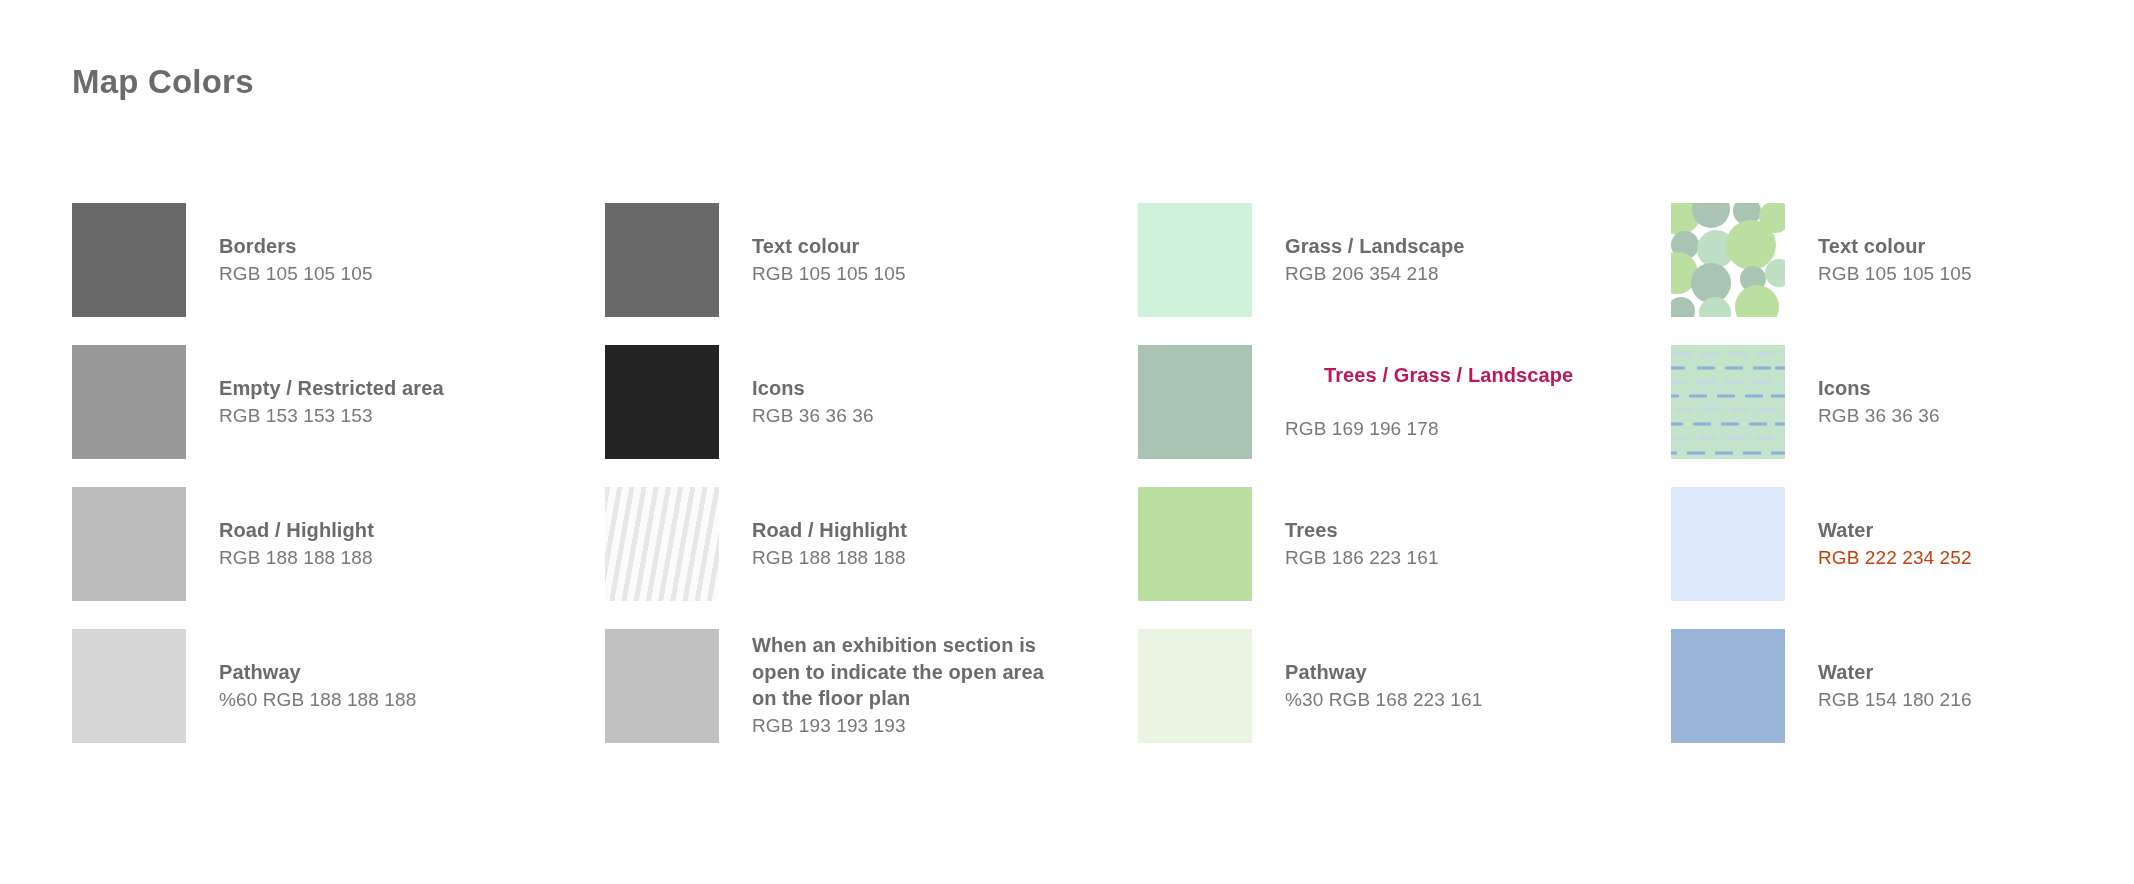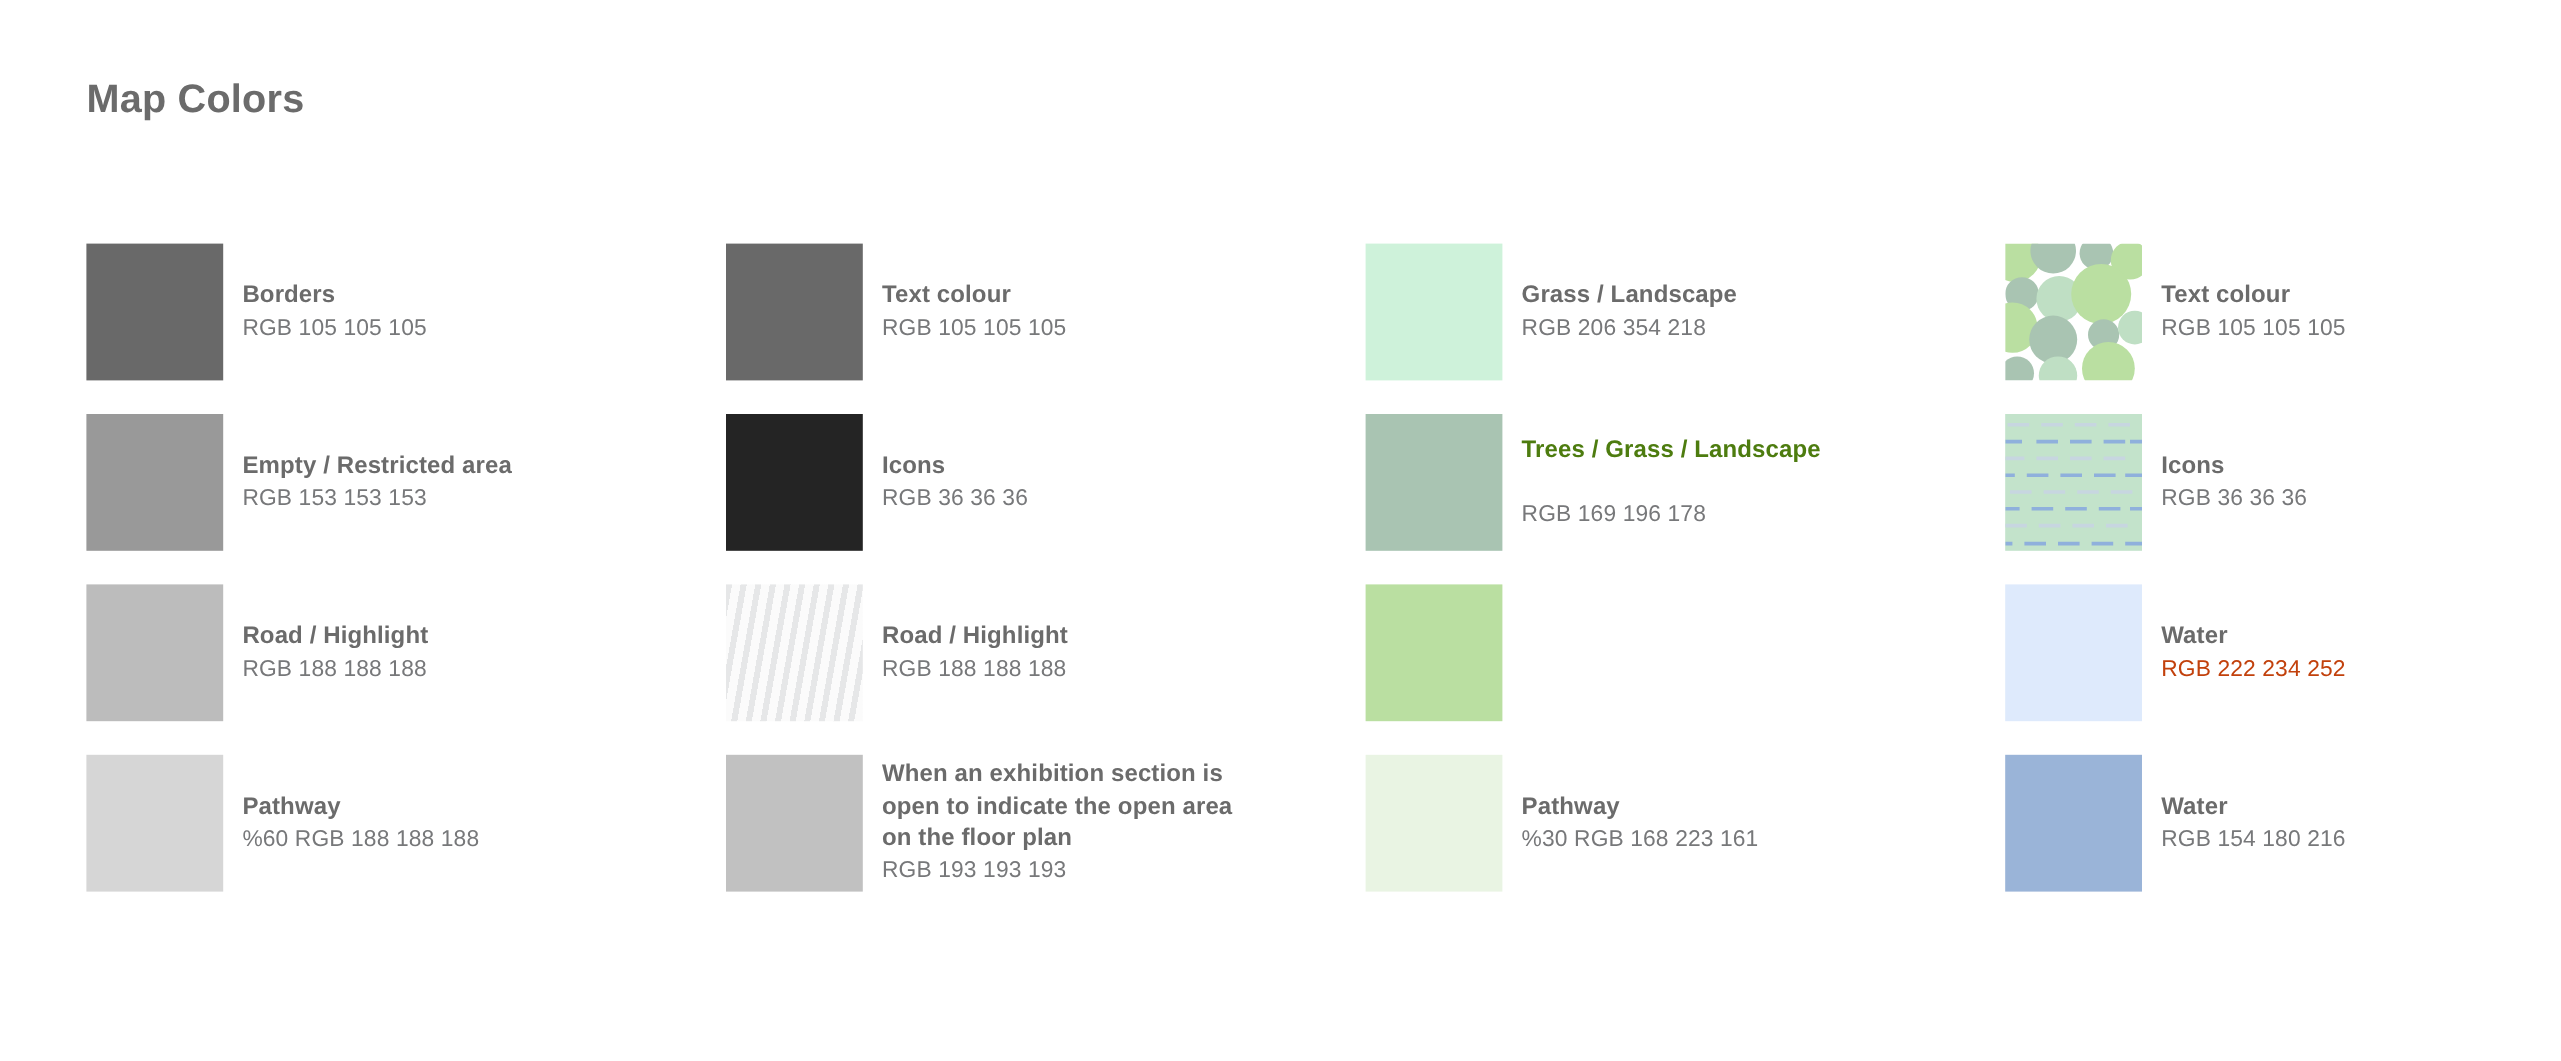--- a/index.html
+++ b/index.html
@@ -43,21 +43,21 @@
     display: grid;
     grid-template-columns: repeat(4, 533px);
     grid-auto-rows: 142px;
     column-gap: 0px;
     row-gap: 0px;
   }
 
   .swatch-row {
     display: flex;
     align-items: flex-start;
-    gap: 16px;
+    gap: 33px;
   }
 
   .swatch {
     width: 114px;
     height: 114px;
     flex: 0 0 114px;
     position: relative;
     overflow: hidden;
     background: transparent;
   }
@@ -184,21 +184,21 @@
       <div class="swatch" style="background-color: rgb(36, 36, 36);"></div>
       <div class="swatch-text">
         <div class="swatch-label" style="color: rgb(107, 107, 107);">Icons</div>
         <div class="swatch-value" style="color: rgb(119, 120, 122);">RGB 36 36 36</div>
       </div>
     </div>
 
     <div class="swatch-row">
       <div class="swatch" style="background-color: rgb(169, 196, 178);"></div>
       <div class="swatch-text">
-        <div class="swatch-label" style="color: #4d7c0f;">Trees / Grass / Landscape</div>
+        <div class="swatch-label" style="color: #be185d; margin-left: 39px;">Trees / Grass / Landscape</div>
         <div class="swatch-value" style="color: rgb(119, 120, 122); margin-top: 28px;">RGB 169 196 178</div>
       </div>
     </div>
 
     <div class="swatch-row">
       <div class="swatch pattern-dashes">
         <svg width="114" height="114" viewBox="0 0 114 114" aria-hidden="true">
           <g stroke-linecap="butt" stroke-width="3">
             <g stroke="#c7d6e0">
               <line x1="2" y1="9" x2="20" y2="9"></line>
@@ -260,20 +260,24 @@
     <div class="swatch-row">
       <div class="swatch pattern-diagonal-stripes"></div>
       <div class="swatch-text">
         <div class="swatch-label" style="color: rgb(107, 107, 107);">Road / Highlight</div>
         <div class="swatch-value" style="color: rgb(119, 120, 122);">RGB 188 188 188</div>
       </div>
     </div>
 
     <div class="swatch-row">
       <div class="swatch" style="background-color: rgb(186, 223, 161);"></div>
+      <div class="swatch-text">
+        <div class="swatch-label" style="color: rgb(107, 107, 107);">Trees</div>
+        <div class="swatch-value" style="color: rgb(119, 120, 122);">RGB 186 223 161</div>
+      </div>
     </div>
 
     <div class="swatch-row">
       <div class="swatch" style="background-color: rgb(222, 234, 252);"></div>
       <div class="swatch-text">
         <div class="swatch-label" style="color: rgb(107, 107, 107);">Water</div>
         <div class="swatch-value" style="color: #c2410c;">RGB 222 234 252</div>
       </div>
     </div>
 

